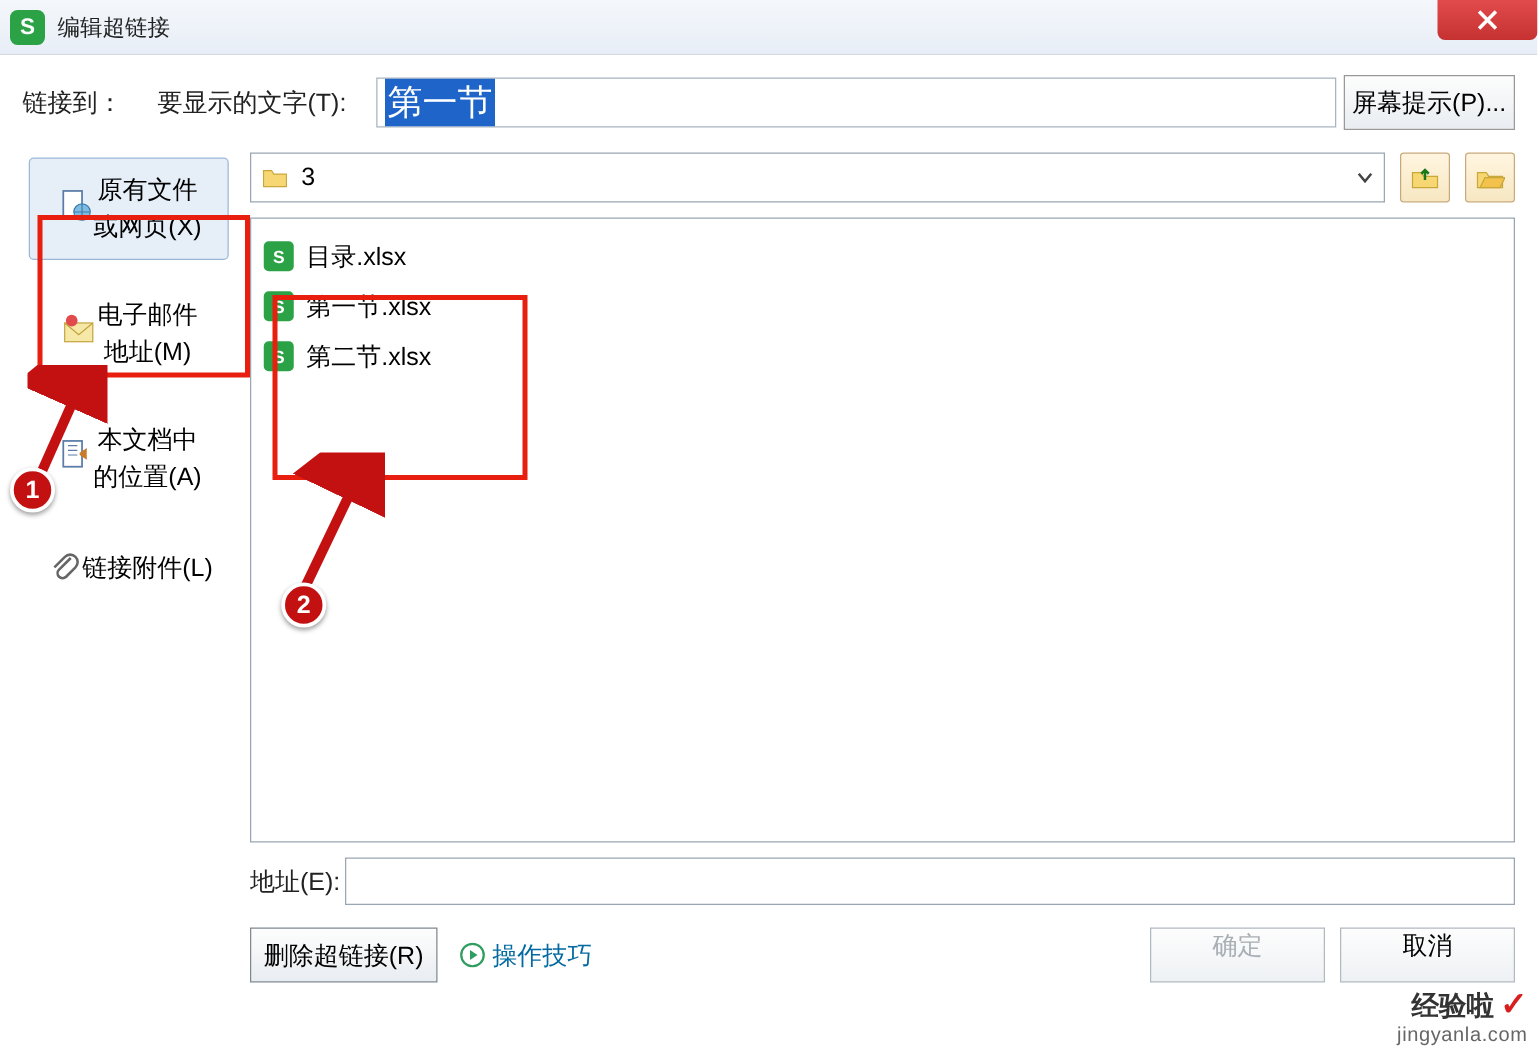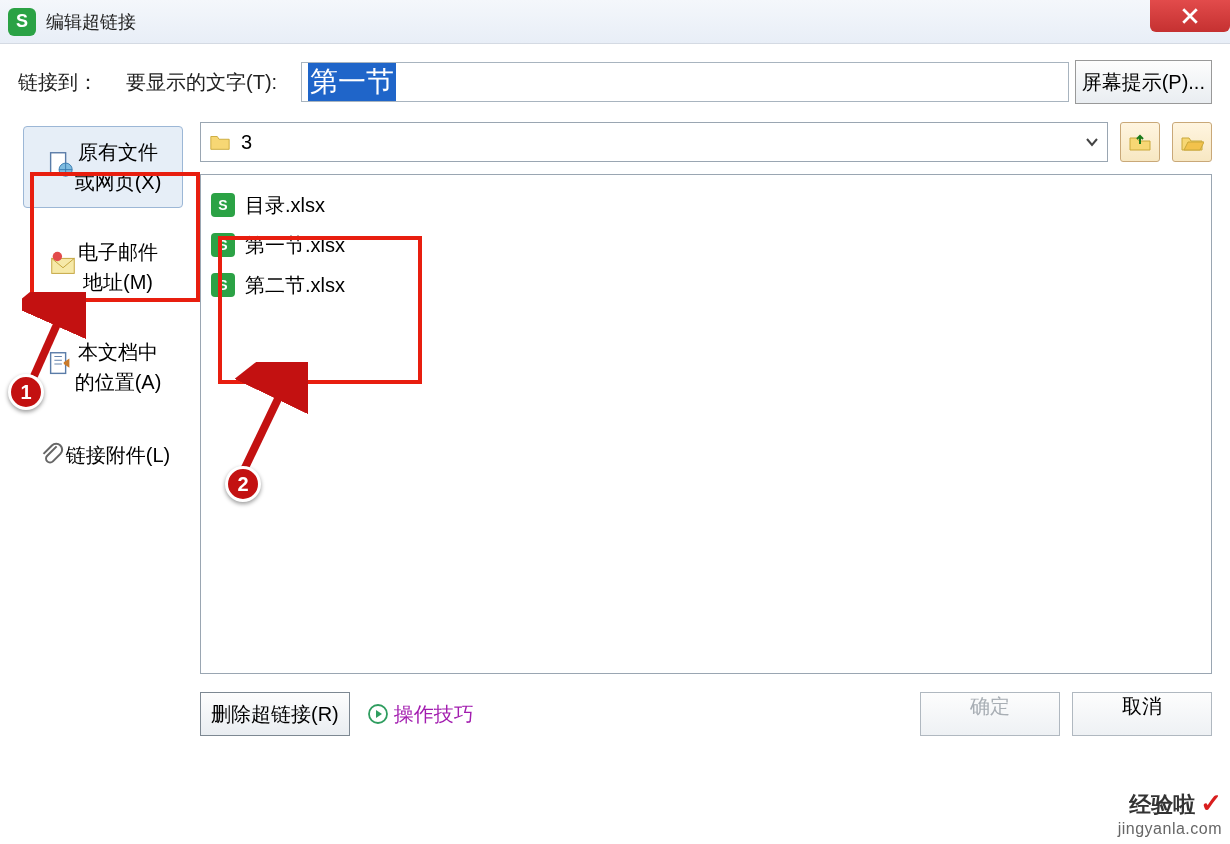--- a/index.html
+++ b/index.html
@@ -38,21 +38,21 @@
 
   .filelist { flex:1; min-height:500px; border:1px solid #9aa6b2; background:#fff; padding:10px; position:relative;}
   .fileitem { display:flex; align-items:center; gap:10px; height:40px; font-size:20px; cursor:pointer;}
   .xlsxico { width:24px; height:24px; background:#2ba245; border-radius:4px; display:flex; align-items:center; justify-content:center; color:#fff; font-size:14px; font-weight:bold;}
 
   .addrrow { display:flex; align-items:center; margin-top:12px; gap:4px;}
   .addrrow input { flex:1; height:38px; border:1px solid #9aa6b2; padding:0 8px; font-size:18px;}
 
   .bottomrow { display:flex; align-items:center; margin-top:18px; gap:12px;}
   .delbtn { height:44px; padding:0 10px; border:1px solid #7d8892; background:linear-gradient(#fdfdfd,#e9edf1); font-size:20px; cursor:pointer;text-align:center;}
-  .tips { display:flex; align-items:center; gap:6px; font-size:20px; color:#a21caf; margin-left:6px;}
+  .tips { display:flex; align-items:center; gap:6px; font-size:20px; color:#0369a1; margin-left:6px;}
   .spacer { flex:1;}
   .okbtn, .cancelbtn { width:140px; height:44px; border:1px solid #b0b8c0; background:linear-gradient(#fdfdfd,#eef1f4); font-size:20px; cursor:pointer; display:flex; align-items:flex-start; justify-content:center;}
   .okbtn { color:#a8aeb4;}
 
   .annot { position:absolute; width:36px; height:36px; border-radius:50%; background:#c31111; border:3px solid #fff; color:#fff; font-size:20px; font-weight:bold; display:flex; align-items:center; justify-content:center; box-shadow:0 2px 4px rgba(0,0,0,.4); pointer-events:none; z-index:50;}
   .arrow { position:absolute; pointer-events:none; z-index:49;}
 
   .watermark { position:absolute; right:8px; bottom:6px; text-align:right; font-size:18px; color:#333; pointer-events:none;}
   .watermark .wm1 { font-weight:bold; font-size:22px;}
   .watermark .chk { color:#d91e1e; font-size:26px; font-weight:bold;}
@@ -155,20 +155,24 @@
         <div class="fileitem">
           <div class="xlsxico">S</div>
           <span>第一节.xlsx</span>
         </div>
         <div class="fileitem">
           <div class="xlsxico">S</div>
           <span>第二节.xlsx</span>
         </div>
       </div>
 
+      <div class="addrrow">
+        <span class="lbl" style="font-size:20px">地址(E):</span>
+        <input type="text" value="" style="">
+      </div>
 
       <div class="bottomrow">
         <button class="delbtn">
           <span>删除超链接(R)</span>
         </button>
         <div class="tips">
           <svg width="20" height="20" viewBox="0 0 20 20">
               <circle cx="10" cy="10" r="9" fill="none" stroke="#2f9d5f" stroke-width="1.8"></circle>
               <path d="M8 6 L14 10 L8 14 z" fill="#2f9d5f"></path>
             </svg>

